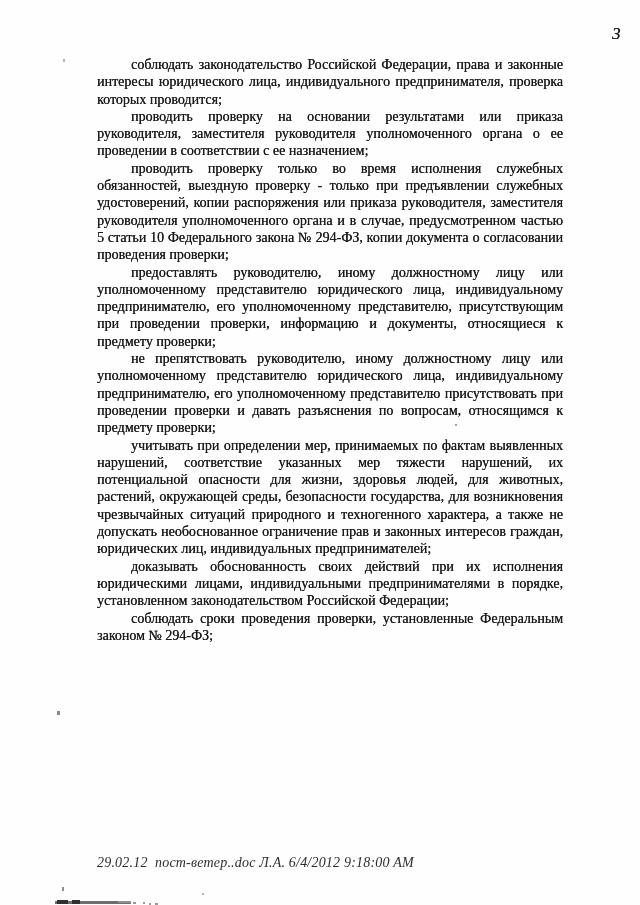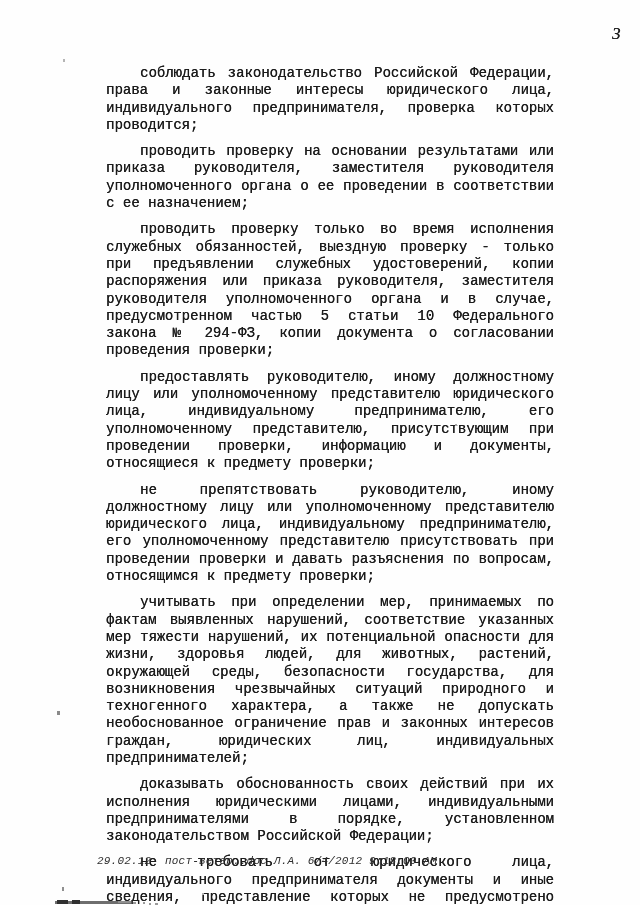--- a/index.html
+++ b/index.html
@@ -29,32 +29,31 @@
     position: absolute;
     left: 97px;
     top: 56px;
     width: 466px;
     font-size: 14px;
     line-height: 17.3px;
     text-align: justify;
     text-shadow: 0.25px 0 0 currentColor;
   }
   .doc-text p {
-    margin: 9px;
+    margin: 0;
     padding: 0;
     text-indent: 34px;
-    font-family: Liberation Mono, monospace;
   }
   .doc-footer {
     position: absolute;
     left: 97px;
     top: 855px;
-    font-family: Liberation Mono, monospace;
+    font-family: Liberation Serif, serif;
     font-style: italic;
-    font-size: 11px;
+    font-size: 14px;
     color: #2e2e2e;
     white-space: pre;
     letter-spacing: 0.2px;
   }
   .speck {
     position: absolute;
     background: #9a9a9a;
   }
   .artifact-bar {
     position: absolute;
@@ -77,21 +76,21 @@
   <div class="page-number">3</div>
 
   <div class="doc-text">
     <p>соблюдать законодательство Российской Федерации, права и законные интересы юридического лица, индивидуального предпринимателя, проверка которых проводится;</p>
     <p>проводить проверку на основании результатами или приказа руководителя, заместителя руководителя уполномоченного органа о ее проведении в соответствии с ее назначением;</p>
     <p>проводить проверку только во время исполнения служебных обязанностей, выездную проверку - только при предъявлении служебных удостоверений, копии распоряжения или приказа руководителя, заместителя руководителя уполномоченного органа и в случае, предусмотренном частью 5 статьи 10 Федерального закона № 294-ФЗ, копии документа о согласовании проведения проверки;</p>
     <p>предоставлять руководителю, иному должностному лицу или уполномоченному представителю юридического лица, индивидуальному предпринимателю, его уполномоченному представителю, присутствующим при проведении проверки, информацию и документы, относящиеся к предмету проверки;</p>
     <p>не препятствовать руководителю, иному должностному лицу или уполномоченному представителю юридического лица, индивидуальному предпринимателю, его уполномоченному представителю присутствовать при проведении проверки и давать разъяснения по вопросам, относящимся к предмету проверки;</p>
     <p>учитывать при определении мер, принимаемых по фактам выявленных нарушений, соответствие указанных мер тяжести нарушений, их потенциальной опасности для жизни, здоровья людей, для животных, растений, окружающей среды, безопасности государства, для возникновения чрезвычайных ситуаций природного и техногенного характера, а также не допускать необоснованное ограничение прав и законных интересов граждан, юридических лиц, индивидуальных предпринимателей;</p>
     <p>доказывать обоснованность своих действий при их исполнения юридическими лицами, индивидуальными предпринимателями в порядке, установленном законодательством Российской Федерации;</p>
-    <p>не требовать от юридического лица, индивидуального предпринимателя документы и иные сведения, представление которых не предусмотрено законодательством Российской Федерации;</p>
+    <p>соблюдать сроки проведения проверки, установленные Федеральным законом № 294-ФЗ;</p>
   </div>
 
   <div class="doc-footer">29.02.12  пост-ветер..doc Л.А. 6/4/2012 9:18:00 AM</div>
 
   <div class="speck" style="left:63px;top:59px;width:2px;height:3px;background:#b5b5b5;"></div>
   <div class="speck" style="left:455px;top:424px;width:2px;height:2px;background:#a5a5a5;"></div>
   <div class="speck" style="left:57px;top:711px;width:3px;height:4px;background:#8a8a8a;"></div>
   <div class="speck" style="left:62px;top:887px;width:2px;height:4px;background:#8f8f8f;"></div>
   <div class="speck" style="left:202px;top:893px;width:2px;height:2px;background:#b0b0b0;"></div>
 

